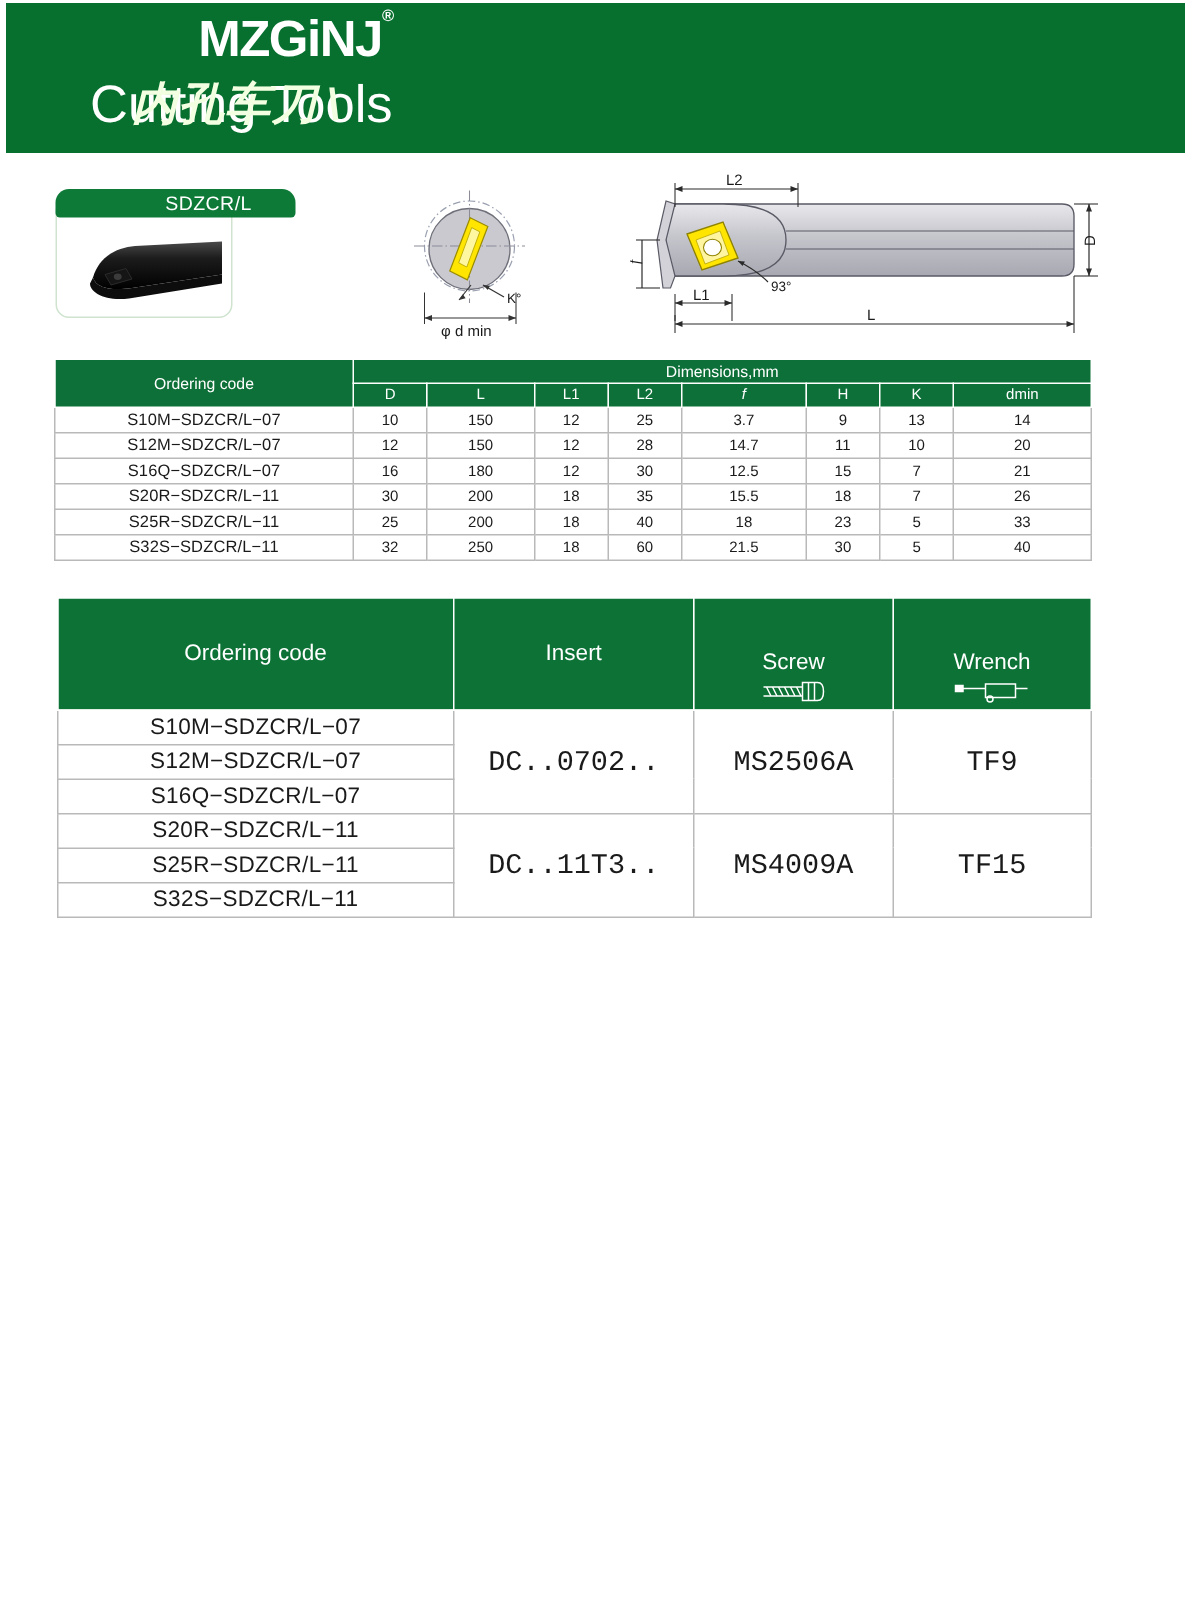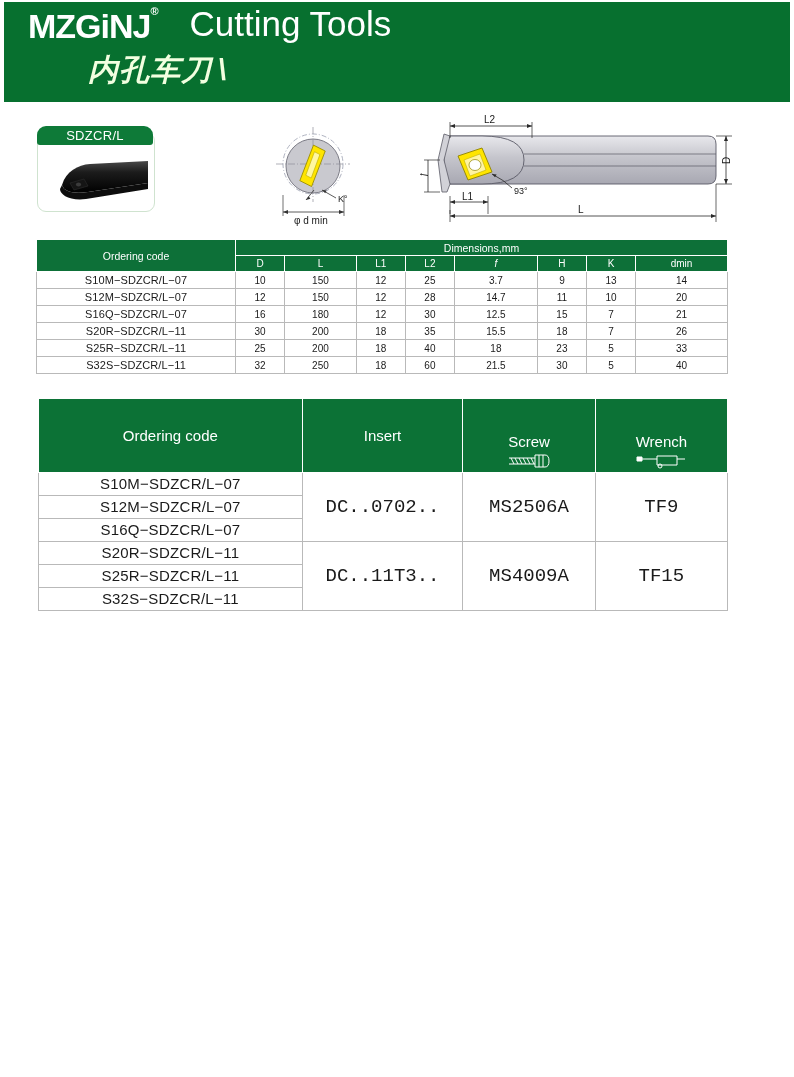--- a/index.html
+++ b/index.html
@@ -12,21 +12,21 @@
   }
 
   
   .banner{
     position:absolute;left:4px;top:2px;
     width:786px;height:100px;
     background:#07702F;
   }
   .banner-row1{
     position:absolute;left:24px;top:-2px;
-    display:flex;align-items:center;
+    display:flex;align-items:flex-end;flex-direction:column;
   }
   .logo{
     font-size:34px;font-weight:bold;color:#ffffff;
     letter-spacing:-1px;
     font-family:"Liberation Sans", sans-serif;
     line-height:44px;
   }
   .logo-reg{
     font-size:11px;color:#ffffff;vertical-align:super;
     position:relative;top:-11px;left:0px;
@@ -73,20 +73,21 @@
     position:absolute;left:37px;top:16px;
     width:116px;height:19px;
     background:#0E7A38;
     border-radius:9px 9px 3px 3px;
     color:#ffffff;
     font-size:13px;
     text-align:center;
     line-height:19px;
     letter-spacing:.3px;
     z-index:3;
+    padding-left:44px;
   }
   .bar-photo{
     position:absolute;left:6px;top:26px;
     width:104px;height:42px;
   }
 
   
   .circ-dia{position:absolute;left:258px;top:6px;width:150px;height:110px;}
 
   

